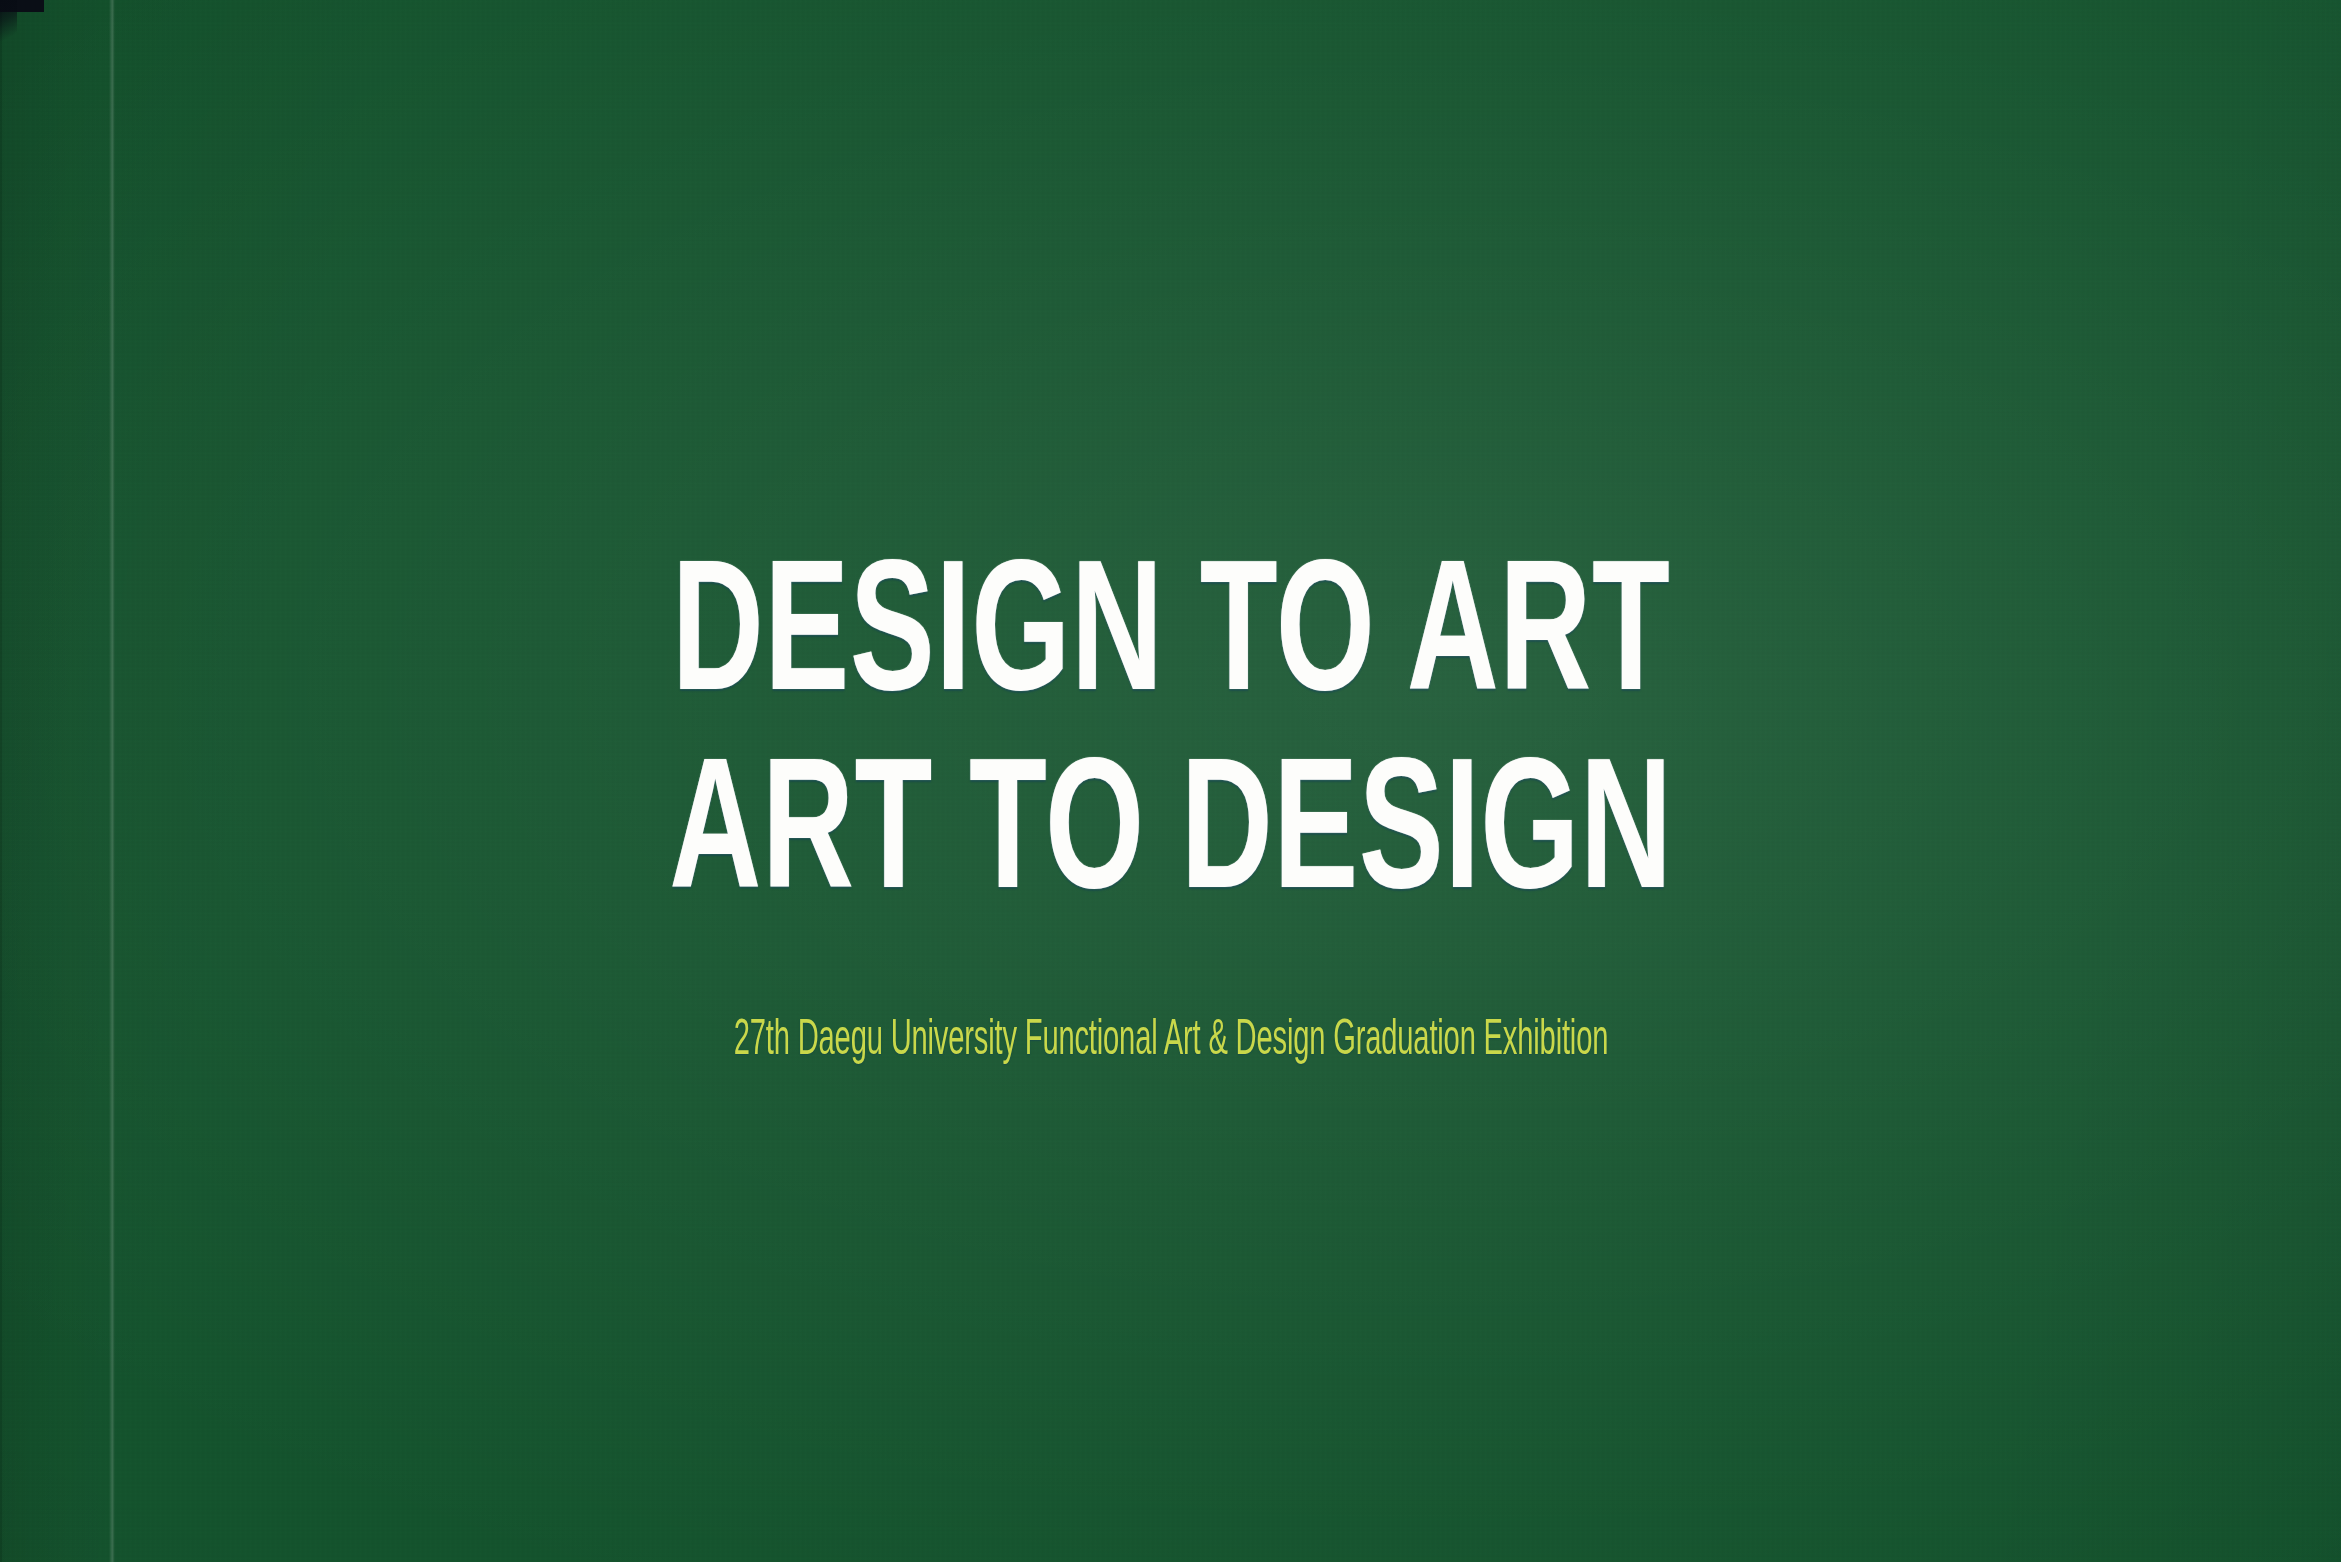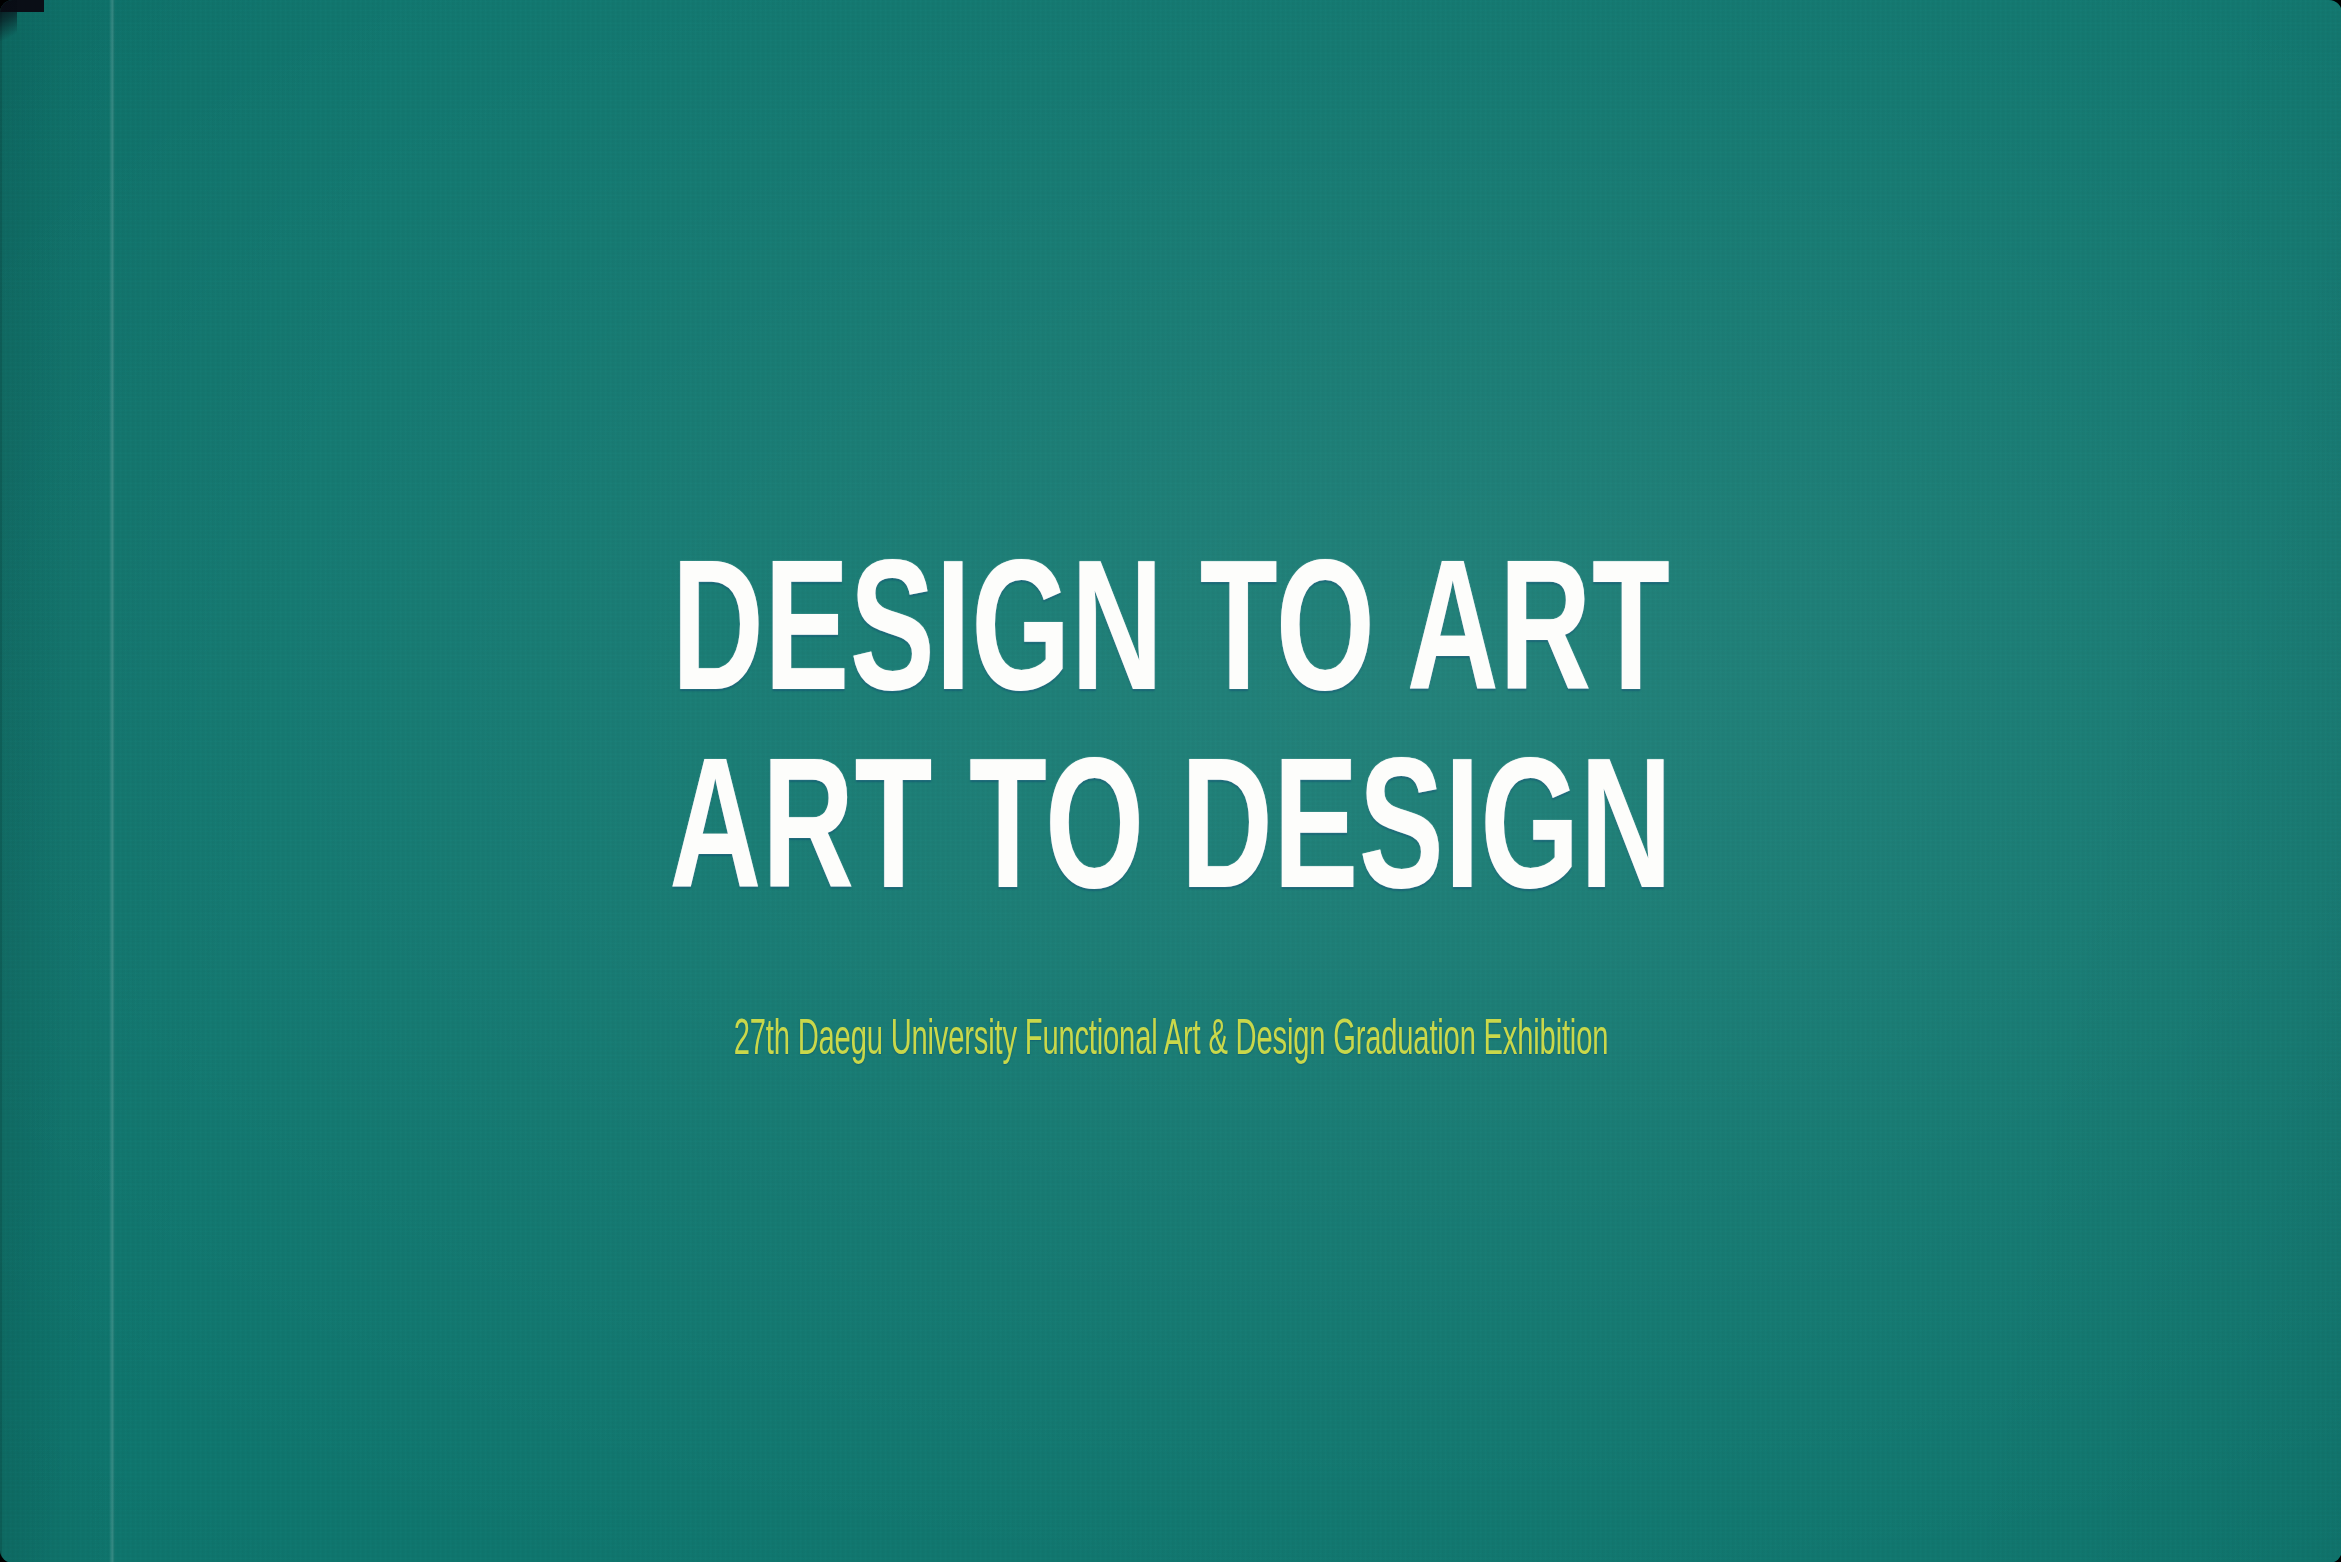--- a/index.html
+++ b/index.html
@@ -153,21 +153,21 @@
     letter-spacing: -0.3px;
     white-space: nowrap;
     transform: scaleX(0.955);
     transform-origin: 50% 50%;
     text-shadow: 0 1.4px 2.1px rgba(0, 40, 110, 0.28);
   }
 </style>
 </head>
 <body>
 
-<div id="cover" style="background: #0f766e; border-radius: 13px;">
+<div id="cover" style="background: #14532d;">
 
   <div id="paper-grain"></div>
   <div id="ink-vignette"></div>
   <div id="spine-shadow"></div>
   <div id="spine-crease"></div>
   <div id="left-trim"></div>
   <div id="corner-artifact"></div>
 
   <div id="title-block">
     <span class="title-line" id="title-line-1" style="color: rgb(253, 253, 251); transform: scaleX(0.685965);">DESIGN TO ART</span>

